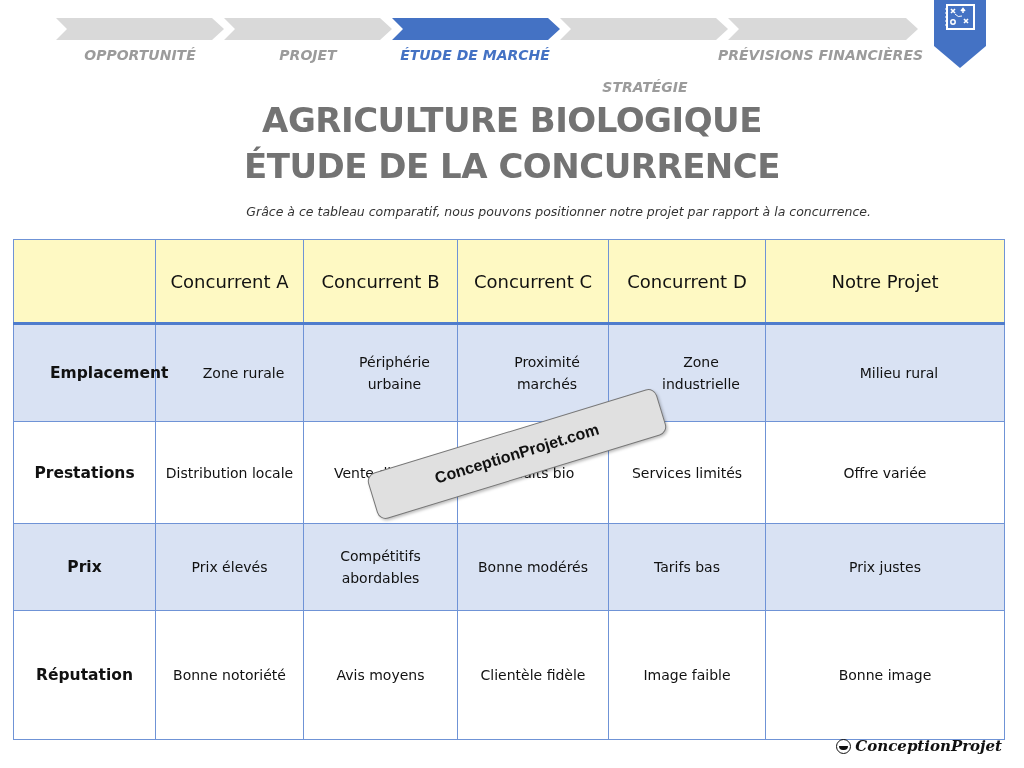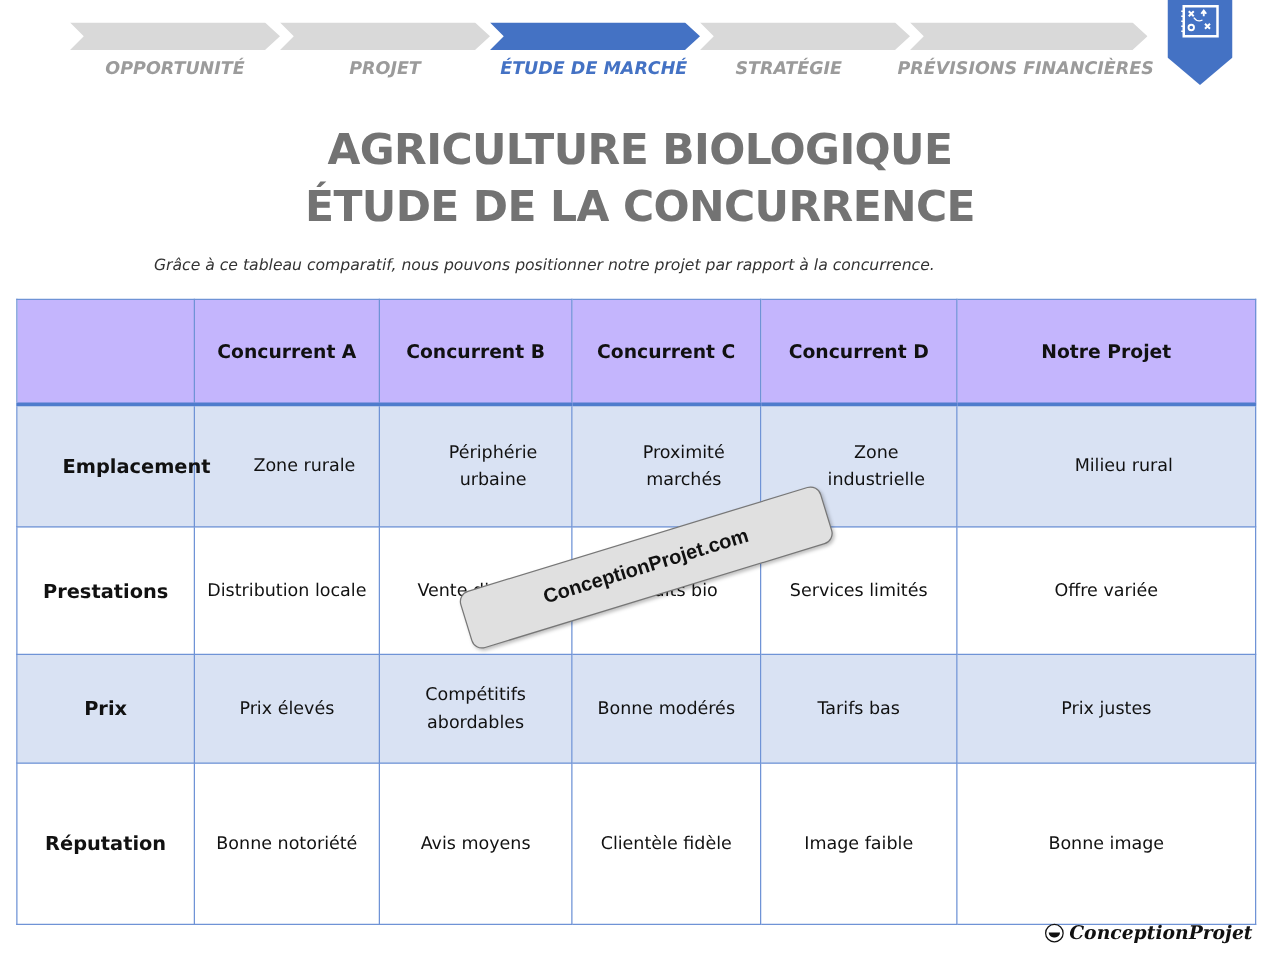--- a/index.html
+++ b/index.html
@@ -4,24 +4,24 @@
 <style>
   html, body { margin:0; padding:0; }
   body { width:1024px; height:768px; background:#ffffff; position:relative; overflow:hidden; font-family:"Liberation Sans", sans-serif; }
   .steps { position:absolute; top:18px; left:56px; height:22px; }
   .step { position:absolute; top:0; height:22px; }
   .step svg { display:block; }
   .step-label { position:absolute; top:47px; font-size:14px; font-weight:bold; color:#9b9b9b; text-align:center; white-space:nowrap; font-family:"DejaVu Sans", sans-serif; letter-spacing:0px;font-style:italic; }
   .step-label.active { color:#4472c4; }
   .badge { position:absolute; left:934px; top:0; width:52px; height:68px; }
   .title { position:absolute; left:0; width:1024px; text-align:center; color:#737373; font-weight:bold; font-size:34px; font-family:"DejaVu Sans", sans-serif; letter-spacing:-0.5px; }
-  .subtitle { position:absolute; left:0; top:204px; width:871px; text-align:center; font-style:italic; font-size:12.5px; color:#333; font-family:"DejaVu Sans", sans-serif; }
+  .subtitle { position:absolute; left:0; top:204px; width:871px; text-align:right; font-style:italic; font-size:12.5px; color:#333; font-family:"DejaVu Sans", sans-serif; }
   table.comp { position:absolute; left:13px; top:239px; border-collapse:collapse; table-layout:fixed; width:991px; }
   table.comp td, table.comp th { border:1.5px solid #6f93d6; text-align:center; vertical-align:middle; font-family:"DejaVu Sans", sans-serif; color:#111; padding:0 8px; }
-  table.comp th { font-size:15px; font-weight:bold; height:82px; background:#c4b5fd; }
+  table.comp th { font-size:18px; font-weight:normal; height:82px; background:#fef9c3; }
   table.comp td { font-size:14px; line-height:22px; }
   table.comp td.rowhead { font-weight:bold; font-size:15.5px; }
   tr.shaded td { background:#d9e2f3; }
   tr.first td { border-top:3px solid #4f7ccc;padding-left:36px; }
   .watermark { position:absolute; left:366px; top:430px; width:300px; height:46px; background:#e0e0e0; border:1.5px solid #777; border-radius:9px; transform:rotate(-17deg); transform-origin:center; display:flex; align-items:center; justify-content:center; font-family:"Liberation Sans", sans-serif; font-weight:bold; font-size:16px; color:#111; box-shadow:1px 2px 3px rgba(0,0,0,0.25); }
   .brand { position:absolute; right:22px; top:737px; display:flex; align-items:center; gap:4px; font-family:"DejaVu Serif", serif; font-style:italic; font-weight:bold; font-size:15px; color:#111; }
   .brand-icon { width:15px; height:15px; border:1.5px solid #111; border-radius:50%; position:relative; box-sizing:border-box; }
   .brand-icon::after { content:""; position:absolute; left:2px; right:2px; bottom:3px; height:4px; background:#111; border-radius:0 0 4px 4px; }
 </style>
 </head>
@@ -51,21 +51,21 @@
   <div class="step" style="left:672px;">
     <svg width="190" height="22">
         <polygon points="0,0 178,0 190,11 178,22 0,22 11,11" fill="#d9d9d9"></polygon>
       </svg>
   </div>
 </div>
 
 <div class="step-label" style="left:70px;width:140px;">OPPORTUNITÉ</div>
 <div class="step-label" style="left:238px;width:140px;">PROJET</div>
 <div class="step-label active" style="left:395px;width:160px;">ÉTUDE DE MARCHÉ</div>
-<div class="step-label" style="left:561px;width:140px;">STRATÉGIE</div>
+<div class="step-label" style="left:575px;width:140px;margin-top:32px;">STRATÉGIE</div>
 <div class="step-label" style="left:718px;width:195px;">PRÉVISIONS FINANCIÈRES</div>
 
 <div class="badge">
   <svg width="52" height="68" viewBox="0 0 52 68">
     <polygon points="0,0 52,0 52,46 26,68 0,46" fill="#4472c4"></polygon>
     <rect x="13" y="5" width="27" height="24" fill="none" stroke="#fff" stroke-width="2"></rect>
     <line x1="11" y1="9" x2="13" y2="9" stroke="#fff" stroke-width="1.2"></line>
     <line x1="11" y1="13" x2="13" y2="13" stroke="#fff" stroke-width="1.2"></line>
     <line x1="11" y1="17" x2="13" y2="17" stroke="#fff" stroke-width="1.2"></line>
     <line x1="11" y1="21" x2="13" y2="21" stroke="#fff" stroke-width="1.2"></line>

